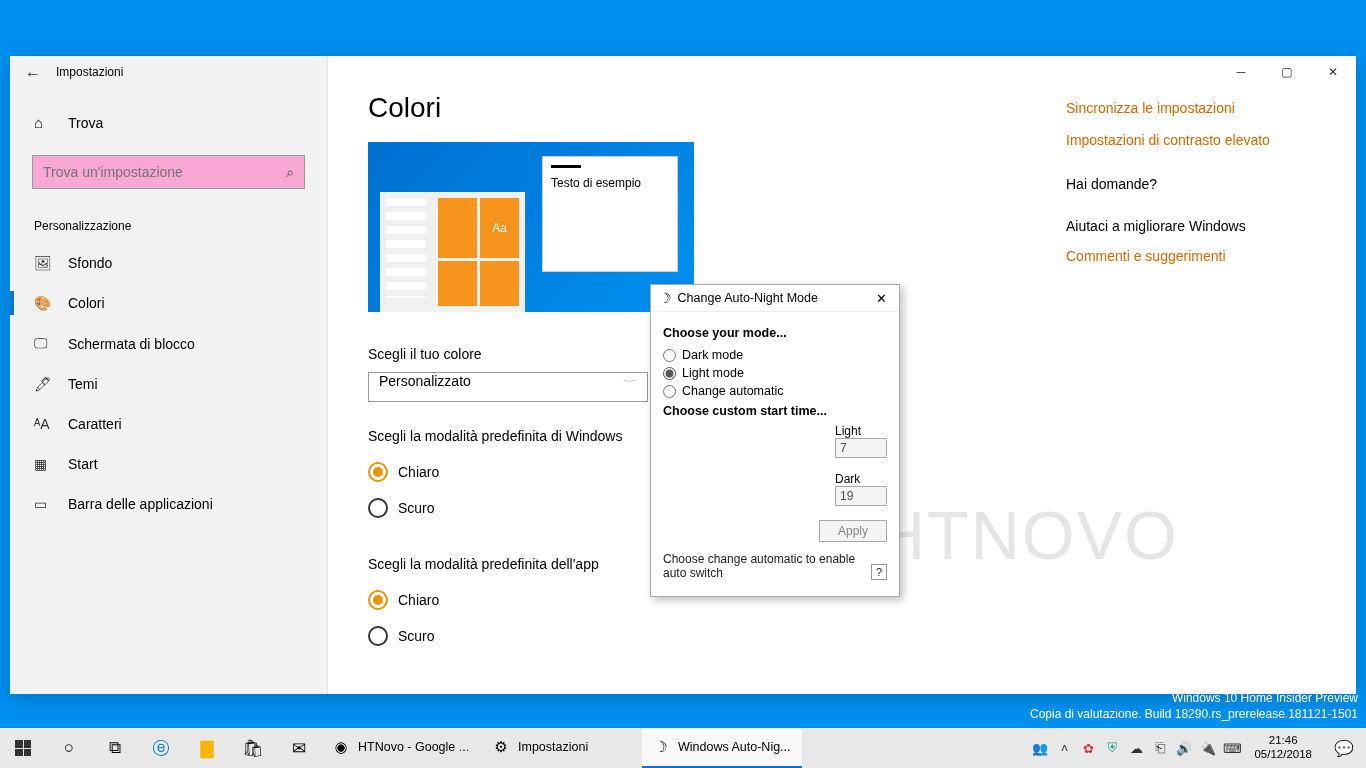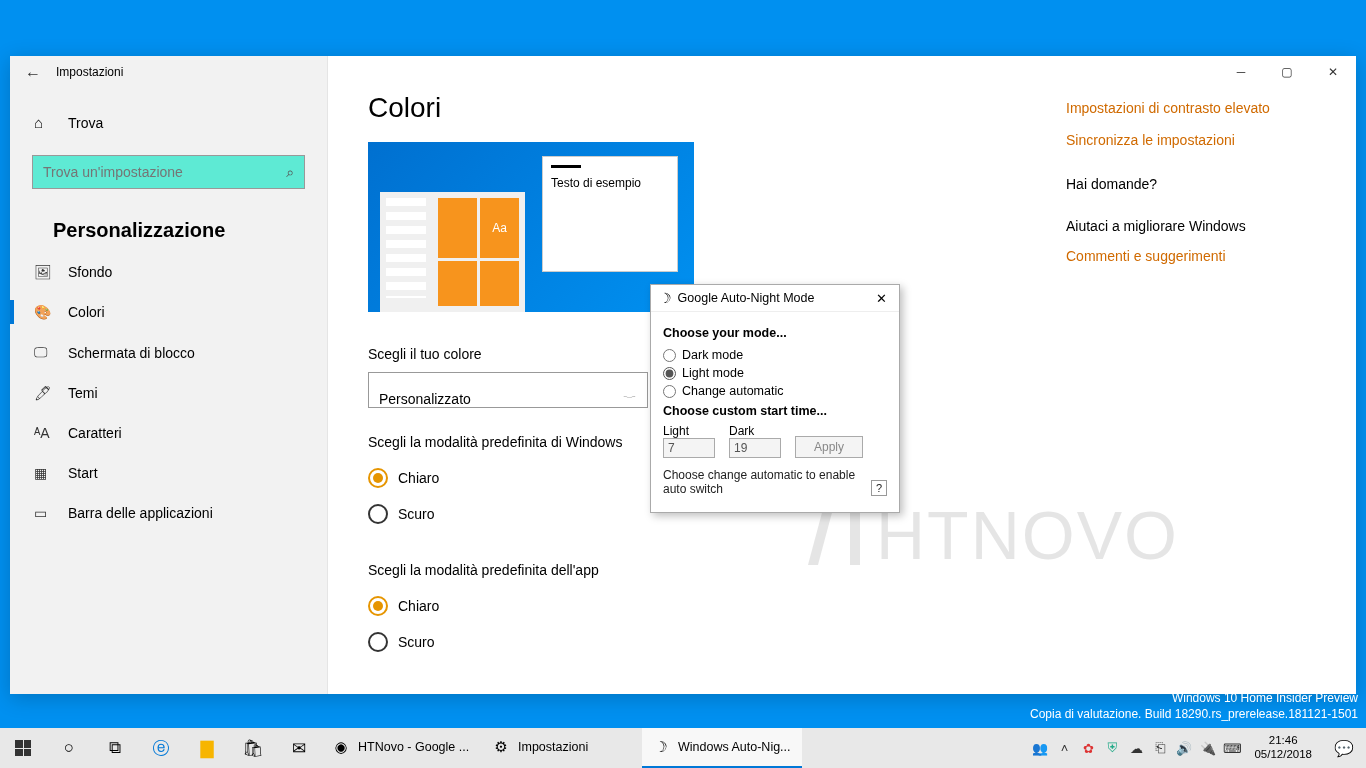--- a/index.html
+++ b/index.html
@@ -9,42 +9,42 @@
 .settings-window { position:absolute; left:10px; top:56px; width:1346px; height:638px; background:#fff; display:flex; box-shadow:0 4px 20px rgba(0,0,0,0.2); }
 .titlebar { position:absolute; left:10px; top:56px; width:1346px; height:32px; display:flex; align-items:center; z-index:5; }
 .titlebar .back { width:46px; text-align:center; font-size:16px; color:#333; cursor:pointer; }
 .titlebar .title { font-size:12px; color:#000; }
 .titlebar .winbtns { margin-left:auto; display:flex; }
 .titlebar .winbtns div { width:46px; height:32px; display:flex; align-items:center; justify-content:center; font-size:12px; color:#333; cursor:pointer; }
 
 .sidebar { width:318px; background:#f2f2f2; padding-top:48px; border-right:1px solid #e5e5e5; }
 .home-item { display:flex; align-items:center; padding:10px 24px; font-size:14px; cursor:pointer; gap:18px; }
 .home-item .icn { width:16px; font-size:15px; }
-.search-box { margin:14px 22px; border:1px solid #999; background:#5eead4; height:34px; display:flex; align-items:center; padding:0 10px; }
+.search-box { margin:14px 22px; border:1px solid #999; background:#f9a8d4; height:34px; display:flex; align-items:center; padding:0 10px; }
 .search-box input { border:none; outline:none; flex:1; font-size:14px; background:transparent; }
 .search-box .sicn { color:#555; font-size:14px; }
-.section-title { padding:16px 24px 10px; font-size:20px; font-weight:700;margin-left:19px; }
+.section-title { padding:16px 24px 10px; font-size:12px; font-weight:400; }
 .nav-item { display:flex; align-items:center; padding:12px 24px; font-size:14px; cursor:pointer; gap:18px; position:relative; }
 .nav-item.active::before { content:""; position:absolute; left:0; top:8px; bottom:8px; width:4px; background:#0078d7; }
 .nav-item .icn { width:16px; font-size:14px; color:#333; }
 
 .main { flex:1; padding:36px 40px 20px; overflow:hidden; position:relative; }
 .page-title { font-size:28px; font-weight:300; margin-bottom:18px; }
 .preview-box { width:326px; height:170px; background:linear-gradient(135deg,#0070d0,#0090f0); position:relative; margin-bottom:34px; }
 .preview-side { position:absolute; left:12px; bottom:0; width:145px; height:120px; background:#f0f0f0; }
 .preview-side .mini { position:absolute; left:6px; top:6px; width:40px; height:100px; background:repeating-linear-gradient(#fff,#fff 8px,transparent 8px,transparent 14px); }
 .preview-side .tiles { position:absolute; left:58px; top:6px; right:6px; bottom:6px; display:grid; grid-template-columns:1fr 1fr; gap:3px; }
 .preview-side .tiles div { background:#f7941d; }
 .preview-side .tiles .lbl { display:flex; align-items:center; justify-content:center; color:#fff; font-size:12px; }
 .preview-card { position:absolute; right:16px; top:14px; width:136px; height:116px; background:#fff; border:1px solid #ccc; padding:8px; }
 .preview-card .bar { width:30px; height:3px; background:#000; margin-bottom:8px; }
 .preview-card .txt { font-size:12px; }
 
 .field-label { font-size:14px; margin-bottom:10px; margin-top:8px; }
-.dropdown { width:280px; height:36px; border:1px solid #999; display:flex; align-items:flex-end; padding:0 10px; font-size:14px; justify-content:space-between; cursor:pointer; margin-bottom:26px; }
+.dropdown { width:280px; height:30px; border:1px solid #999; display:flex; align-items:flex-start; padding:0 10px; font-size:14px; justify-content:space-between; cursor:pointer; margin-bottom:26px; }
 .dropdown .chev { transform:scaleY(0.5); color:#555; }
 .radio-group { margin-bottom:30px; }
 .radio-row { display:flex; align-items:center; gap:10px; padding:8px 0; cursor:pointer; font-size:14px; }
 .radio { width:20px; height:20px; border:2px solid #333; border-radius:50%; display:flex; align-items:center; justify-content:center; }
 .radio.on::after { content:""; width:10px; height:10px; border-radius:50%; background:#333; }
 .radio-row.sel .radio { border-color:#e69500; }
 .radio-row.sel .radio.on::after { background:#e69500; }
 
 .right-col { position:absolute; right:40px; top:36px; width:250px; font-size:14px; }
 .right-col .link { color:#d06a00; padding:8px 0; cursor:pointer; }
@@ -59,21 +59,21 @@
 
 .dialog { position:absolute; left:650px; top:284px; width:250px; background:#fff; border:1px solid #aaa; box-shadow:3px 3px 8px rgba(0,0,0,.25); z-index:20; font-size:12.5px; }
 .dlg-title { display:flex; align-items:center; padding:5px 8px; border-bottom:1px solid #eee; gap:6px; }
 .dlg-title .dicn { font-size:14px; }
 .dlg-title .dt { flex:1; }
 .dlg-title .dx { cursor:pointer; font-size:13px; padding:0 4px; }
 .dlg-body { padding:10px 12px 16px; }
 .dlg-body .sec { font-weight:700; margin:4px 0 6px; }
 .dlg-radio { display:flex; align-items:flex-end; gap:6px; padding:2px 0; cursor:pointer; }
 .dlg-radio input { accent-color:#555; }
-.dlg-row { display:flex; gap:14px; margin-top:4px; align-items:flex-end; }
+.dlg-row { display:flex; gap:14px; margin-top:4px; align-items:flex-end;flex-direction:column; }
 .dlg-col label { font-size:12px; display:block; }
 .dlg-col input { width:52px; height:20px; border:1px solid #aaa; background:#f4f4f4; padding:0 4px; font-size:12px; }
 .dlg-apply { width:68px; height:22px; border:1px solid #aaa; background:#f4f4f4; color:#888; cursor:pointer; font-size:12px; }
 .dlg-hint { font-size:12px; margin-top:10px; color:#222; position:relative; padding-right:20px; }
 .dlg-help { position:absolute; right:0; bottom:0; width:16px; height:16px; border:1px solid #999; text-align:center; font-size:11px; line-height:14px; cursor:pointer; }
 
 
 .desk-wm { position:absolute; right:8px; bottom:46px; text-align:right; color:#fff; font-size:12px; line-height:1.35; }
 
 
@@ -187,38 +187,38 @@
           <span class="radio on"></span>
           <span>Chiaro</span>
         </div>
       <div class="radio-row">
           <span class="radio"></span>
           <span>Scuro</span>
         </div>
     </div>
 
     <div class="right-col">
+      <div class="link">Sincronizza le impostazioni</div>
       <div class="link">Impostazioni di contrasto elevato</div>
-      <div class="link">Sincronizza le impostazioni</div>
       <div class="head">Hai domande?</div>
       <div class="head">Aiutaci a migliorare Windows</div>
       <div class="link">Commenti e suggerimenti</div>
     </div>
 
     <div class="watermark">
       <div class="wm-logo"></div>
       <span>HTNOVO</span>
     </div>
   </div>
 </div>
 
 <div class="dialog">
   <div class="dlg-title">
     <span class="dicn">☽</span>
-    <span class="dt">Google Auto-Night Mode</span>
+    <span class="dt">Change Auto-Night Mode</span>
     <span class="dx">✕</span>
   </div>
   <div class="dlg-body">
     <div class="sec">Choose your mode...</div>
     <label class="dlg-radio">
         <input type="radio" name="m" style="">
         <span>Dark mode</span>
       </label>
     <label class="dlg-radio">
         <input type="radio" name="m" checked="" style="">

